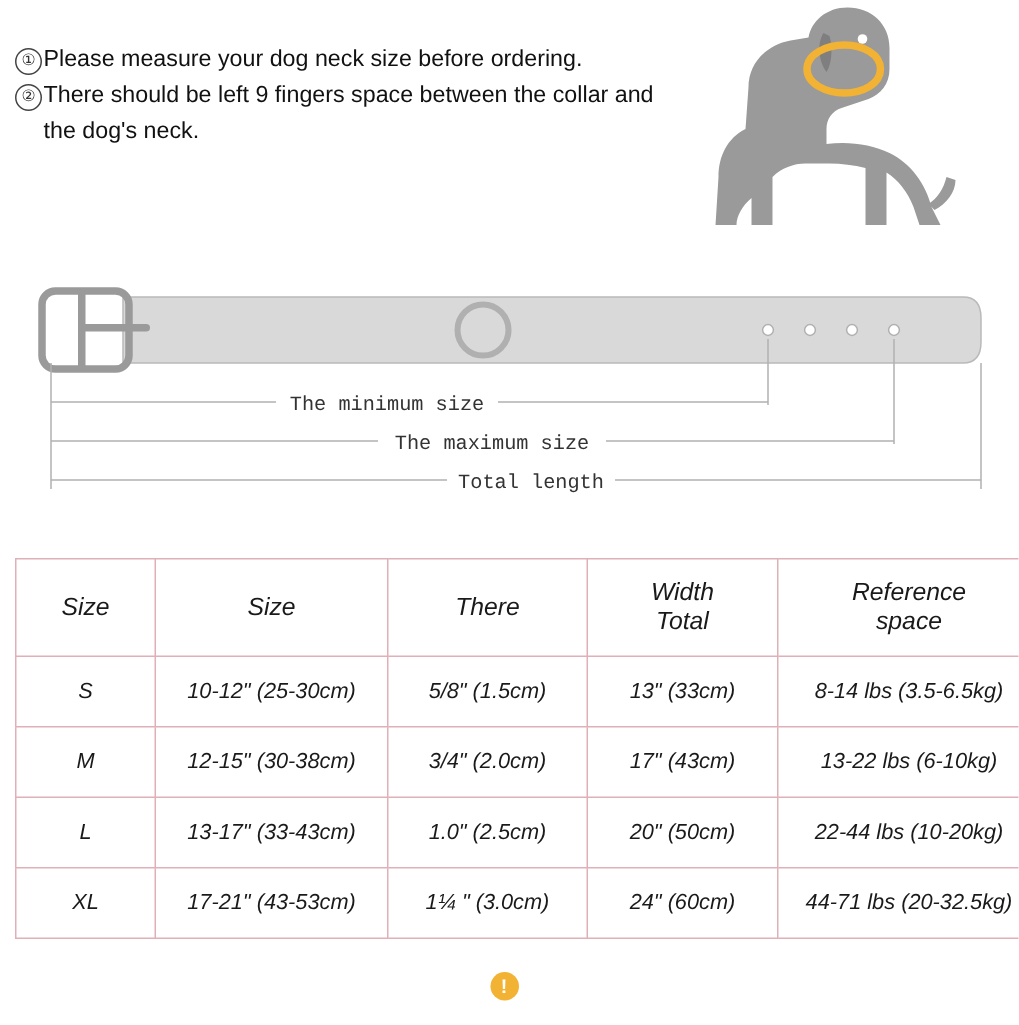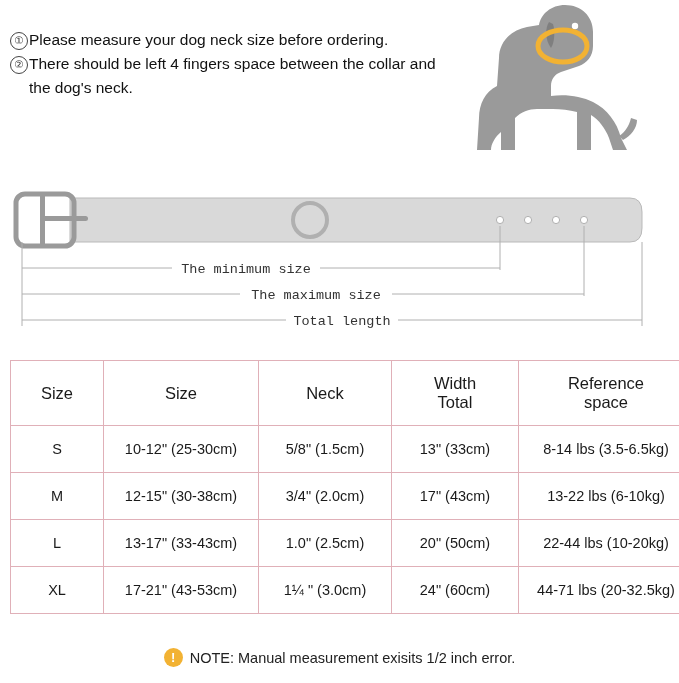--- a/index.html
+++ b/index.html
@@ -52,32 +52,33 @@
     position: absolute;
     right: 8px;
     top: 0px;
     width: 230px;
     height: 180px;
   }
 
   
   .collar-wrap {
     position: absolute;
-    left: 0;
+    left: 12px;
     top: 180px;
     width: 660px;
     height: 160px;
   }
 
   
   .table-wrap {
     position: absolute;
     left: 10px;
-    top: 360px;
+    top: 372px;
     width: 658px;
+    font-style: italic;
   }
   table.size-table {
     border-collapse: collapse;
     width: 658px;
     table-layout: fixed;
   }
   table.size-table th,
   table.size-table td {
     border: 1px solid #e0b0b8;
     text-align: center;
@@ -131,21 +132,21 @@
 </head>
 <body>
 
 <div class="instructions">
   <div class="instr-line">
     <span class="circ-num">①</span>
     <span class="instr-text">Please measure your dog neck size before ordering.</span>
   </div>
   <div class="instr-line">
     <span class="circ-num">②</span>
-    <span class="instr-text">There should be left 4 fingers space between the collar and the dog's neck.</span>
+    <span class="instr-text">There should be left 9 fingers space between the collar and the dog's neck.</span>
   </div>
 </div>
 
 <div class="dog-wrap">
   <svg width="230" height="180" viewBox="0 0 230 180">
 
     <path d="M36,150 L38,118 C38,104 44,92 56,86
              L58,58 C58,42 70,30 86,27
              L98,25 C100,14 110,5 124,5
              C140,5 152,16 152,32
@@ -209,21 +210,21 @@
     <text x="342" y="145" font-family="Liberation Mono, monospace" font-size="13.5" fill="#333" text-anchor="middle">Total length</text>
   </svg>
 </div>
 
 <div class="table-wrap">
   <table class="size-table">
     <thead>
       <tr>
         <th class="col-size">Size</th>
         <th class="col-neck">Size</th>
-        <th class="col-width">Neck</th>
+        <th class="col-width">There</th>
         <th class="col-total">
           <span>Width</span><br>
           <span>Total</span>
         </th>
         <th class="col-ref">
           <span>Reference</span><br>
           <span>space</span>
         </th>
       </tr>
     </thead>
@@ -255,14 +256,13 @@
         <td>1¼ " (3.0cm)</td>
         <td>24" (60cm)</td>
         <td>44-71 lbs (20-32.5kg)</td>
       </tr>
     </tbody>
   </table>
 </div>
 
 <div class="note">
   <span class="note-badge">!</span>
-  <span>NOTE: Manual measurement exisits  1/2  inch error.</span>
 </div>
 
 </body></html>

